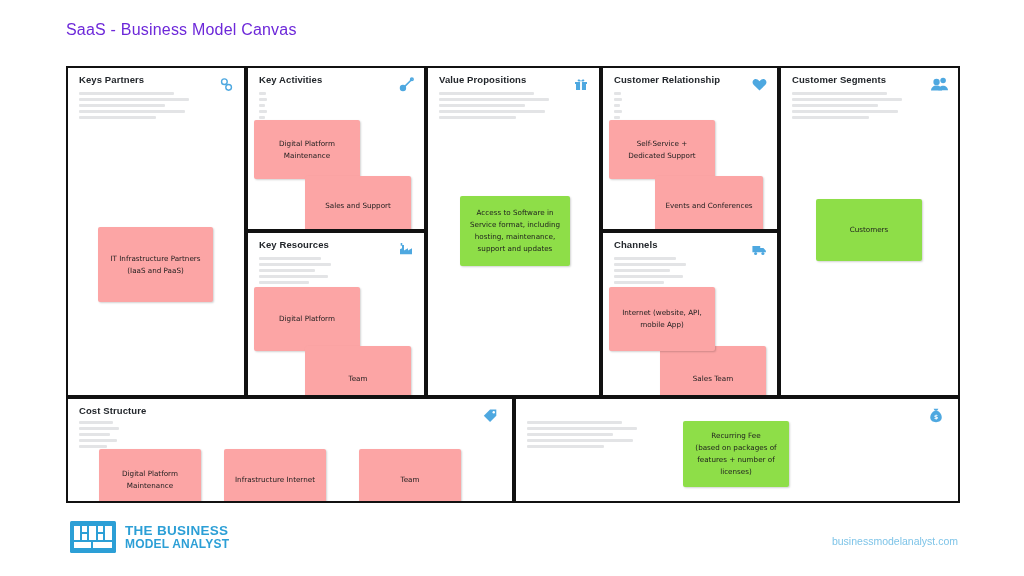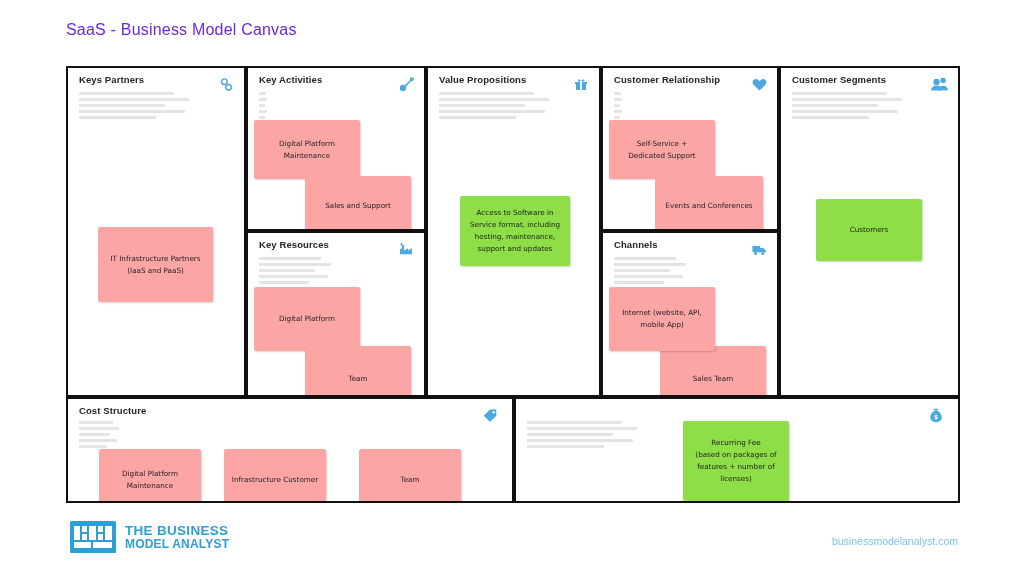--- a/index.html
+++ b/index.html
@@ -240,40 +240,40 @@
       </div>
       <div class="lines" style="width:40px; top:22px;">
           <i></i>
           <i></i>
           <i></i>
           <i></i>
           <i></i>
         </div>
       <div class="note yellow" style="left:31px; top:22px; width:102px; height:62px;">Digital Platform
 Maintenance</div>
-      <div class="note yellow" style="left:156px; top:22px; width:102px; height:62px;">Infrastructure Customer</div>
+      <div class="note yellow" style="left:156px; top:22px; width:102px; height:62px;">Infrastructure Internet</div>
       <div class="note yellow" style="left:291px; top:22px; width:102px; height:62px;">Team</div>
     </div>
 
     <div class="cell" style="left:448px; top:331px; width:446px; height:106px;">
       <div class="cell-icon" style="right:12px;">
         <svg width="16" height="17" viewBox="0 0 24 24" fill="#4ea8e0">
           <path d="M8.4 2h7.2l-1.8 3h-3.6z"></path>
           <path d="M12 5c5 0 8.6 5.2 8.6 10 0 4.2-3.8 7-8.6 7s-8.6-2.8-8.6-7C3.4 10.2 7 5 12 5z"></path>
           <text x="12" y="17.4" font-size="9" font-weight="bold" fill="#ffffff" text-anchor="middle" font-family="DejaVu Sans, sans-serif">$</text>
         </svg>
       </div>
       <div class="lines" style="width:110px; top:22px;">
           <i></i>
           <i></i>
           <i></i>
           <i></i>
           <i></i>
         </div>
-      <div class="note green" style="left:167px; top:22px; width:106px; height:80px;">Recurring Fee
+      <div class="note green" style="left:167px; top:22px; width:106px; height:66px;">Recurring Fee
 (based on packages of
 features + number of
 licenses)</div>
     </div>
 
   </div>
 
   <div class="logo">
     <div class="logo-mark">
       <svg width="46" height="32" viewBox="0 0 46 32">

